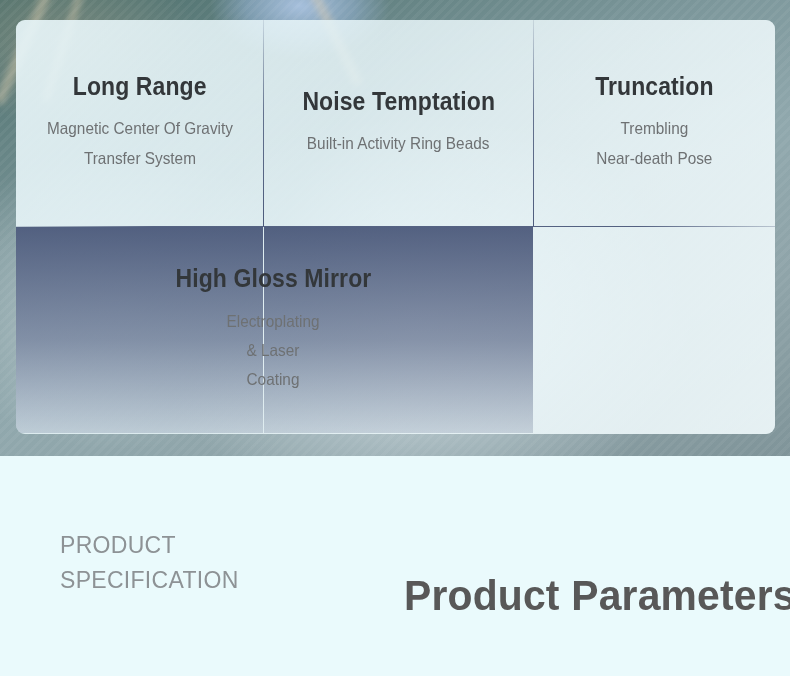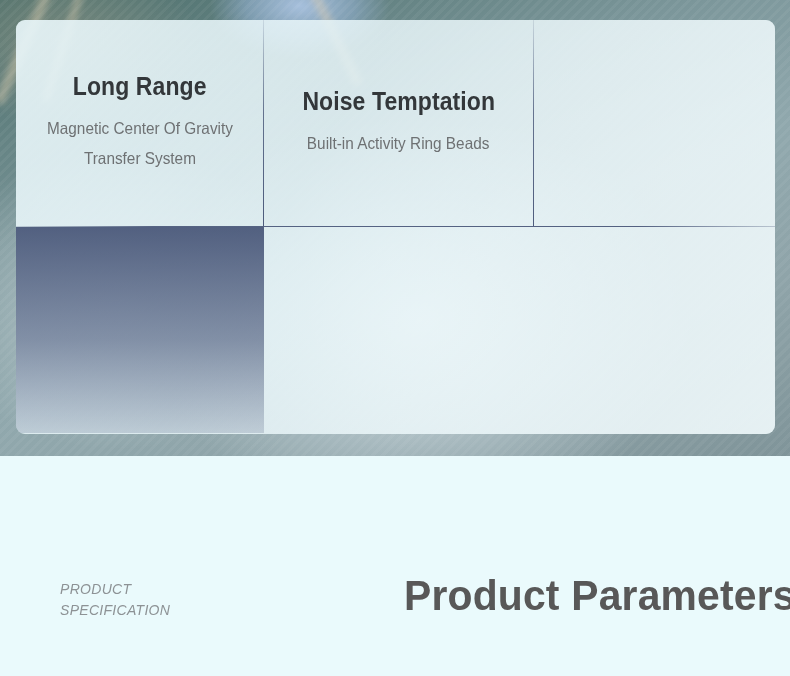--- a/index.html
+++ b/index.html
@@ -150,30 +150,29 @@
     position: absolute;
     left: 0;
     top: 456px;
     width: 790px;
     height: 220px;
     background: #eafafc;
   }
   .spec-eyebrow {
     position: absolute;
     left: 60px;
-    top: 579px;
+    top: 528px;
     width: 230px;
     font-family: "Liberation Sans", sans-serif;
     font-weight: 400;
-    font-size: 14px;
+    font-size: 23px;
     line-height: 1.5;
     letter-spacing: .3px;
     color: #8d9295;
     white-space: pre-line;
-    font-style: italic;
   }
   .spec-title {
     position: absolute;
     left: 404px;
     top: 571px;
     font-family: "Liberation Sans Narrow", "Liberation Sans", sans-serif;
     font-weight: 700;
     font-size: 43px;
     letter-spacing: .2px;
     color: #585858;
@@ -208,26 +207,35 @@
 
         <div class="v-rule top"></div>
 
         <div class="cell">
           <div class="cell-title">Noise Temptation</div>
           <div class="cell-sub">Built-in Activity Ring Beads</div>
         </div>
 
         <div class="v-rule top"></div>
 
+        <div class="cell">
+          <div class="cell-title">Truncation</div>
+          <div class="cell-sub">Trembling
+Near-death Pose</div>
+        </div>
 
         <div class="h-rule"></div>
 
 
         <div class="v-rule bottom"></div>
 
+        <div class="cell">
+          <div class="cell-title">High Gloss Mirror</div>
+          <div class="cell-sub">Electroplating &amp; Laser Coating</div>
+        </div>
 
         <div class="v-rule bottom"></div>
 
 
       </div>
     </div>
   </section>
 
   <section class="spec-section"></section>
 

